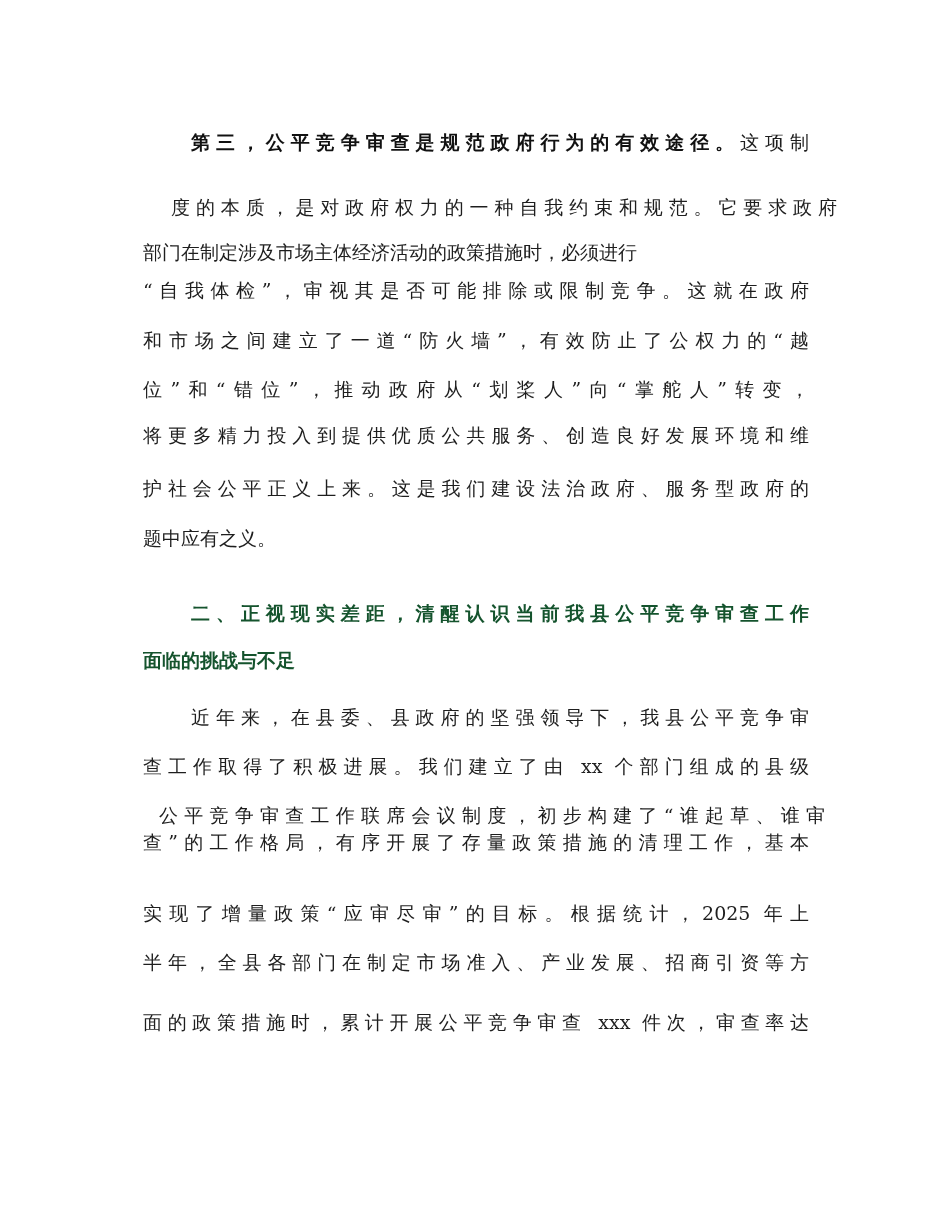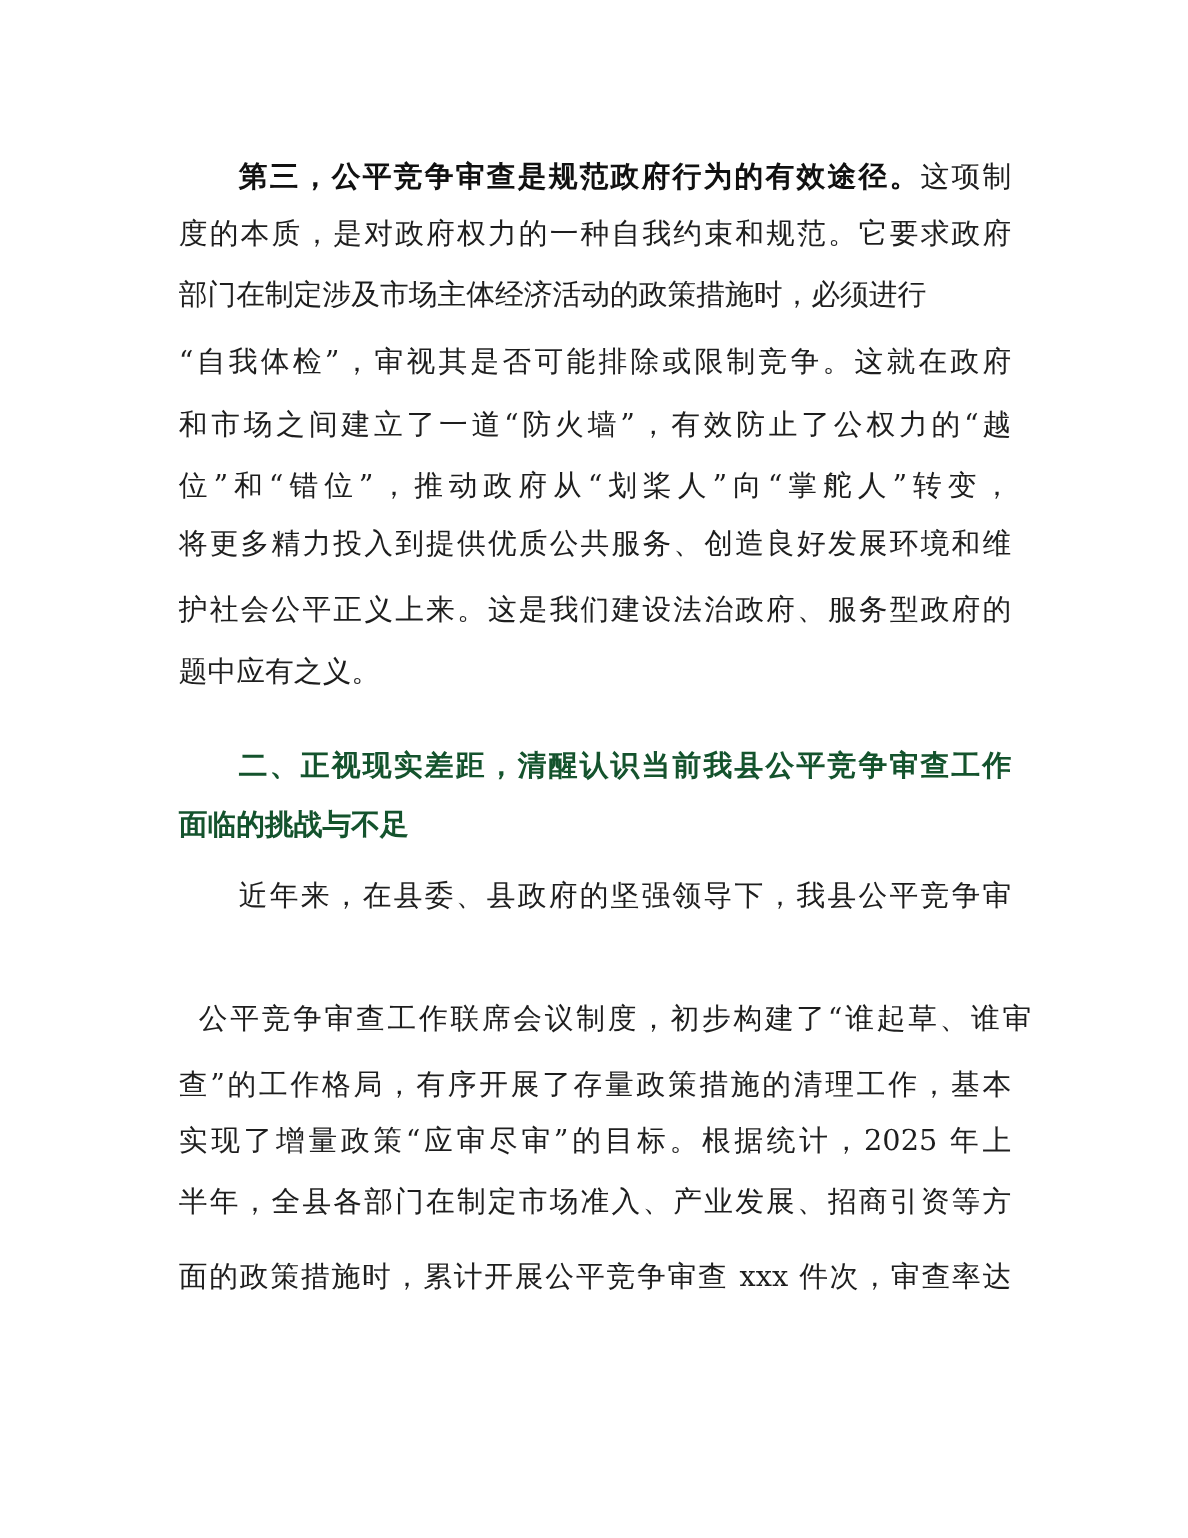--- a/index.html
+++ b/index.html
@@ -20,21 +20,21 @@
     left: 0; top: 0;
     width: 950px;
     height: 1230px;
     background: #ffffff;
   }
   .line {
     position: absolute;
     left: 143px;
     width: 666px;
     height: 30px;
-    font-size: 23px;
+    font-size: 19px;
     line-height: 30px;
     white-space: nowrap;
     text-align: justify;
     text-align-last: justify;
     letter-spacing: 0;
   }
   .line.last {
     text-align-last: left;
   }
   .line.indent {
@@ -58,32 +58,33 @@
   }
 </style>
 </head>
 <body>
 
 <div class="page">
 
   <div class="line indent" style="top:127px;">
     <span class="bold">第三，公平竞争审查是规范政府行为的有效途径。</span><span class="normal">这项制</span>
   </div>
-  <div class="line normal" style="top:172px;">度的本质，是对政府权力的一种自我约束和规范。它要求政府</div>
-  <div class="line normal last" style="top:221px;">部门在制定涉及市场主体经济活动的政策措施时，必须进行</div>
+  <div class="line normal" style="top:192px;margin-left:28px;">度的本质，是对政府权力的一种自我约束和规范。它要求政府</div>
+  <div class="line normal last" style="top:237px;">部门在制定涉及市场主体经济活动的政策措施时，必须进行</div>
   <div class="line normal" style="top:275px;">“自我体检”，审视其是否可能排除或限制竞争。这就在政府</div>
   <div class="line normal" style="top:325px;">和市场之间建立了一道“防火墙”，有效防止了公权力的“越</div>
   <div class="line normal" style="top:374px;">位”和“错位”，推动政府从“划桨人”向“掌舵人”转变，</div>
   <div class="line normal" style="top:420px;">将更多精力投入到提供优质公共服务、创造良好发展环境和维</div>
   <div class="line normal" style="top:473px;">护社会公平正义上来。这是我们建设法治政府、服务型政府的</div>
   <div class="line normal last" style="top:523px;">题中应有之义。</div>
 
   <div class="line indent heading" style="top:598px;">二、正视现实差距，清醒认识当前我县公平竞争审查工作</div>
   <div class="line indent normal" style="top:702px;">近年来，在县委、县政府的坚强领导下，我县公平竞争审</div>
 
   <div class="line heading last" style="top:645px;">面临的挑战与不足</div>
+  <div class="line normal" style="top:751px;">查工作取得了积极进展。我们建立了由 xx 个部门组成的县级</div>
   <div class="line normal" style="top:800px;margin-left:16px;">公平竞争审查工作联席会议制度，初步构建了“谁起草、谁审</div>
-  <div class="line normal" style="top:853px;">查”的工作格局，有序开展了存量政策措施的清理工作，基本</div>
+  <div class="line normal" style="top:827px;">查”的工作格局，有序开展了存量政策措施的清理工作，基本</div>
   <div class="line normal" style="top:898px;">实现了增量政策“应审尽审”的目标。根据统计，2025 年上</div>
   <div class="line normal" style="top:947px;">半年，全县各部门在制定市场准入、产业发展、招商引资等方</div>
   <div class="line normal" style="top:996px;margin-top:11px;">面的政策措施时，累计开展公平竞争审查 xxx 件次，审查率达</div>
 
 </div>
 
 </body></html>

